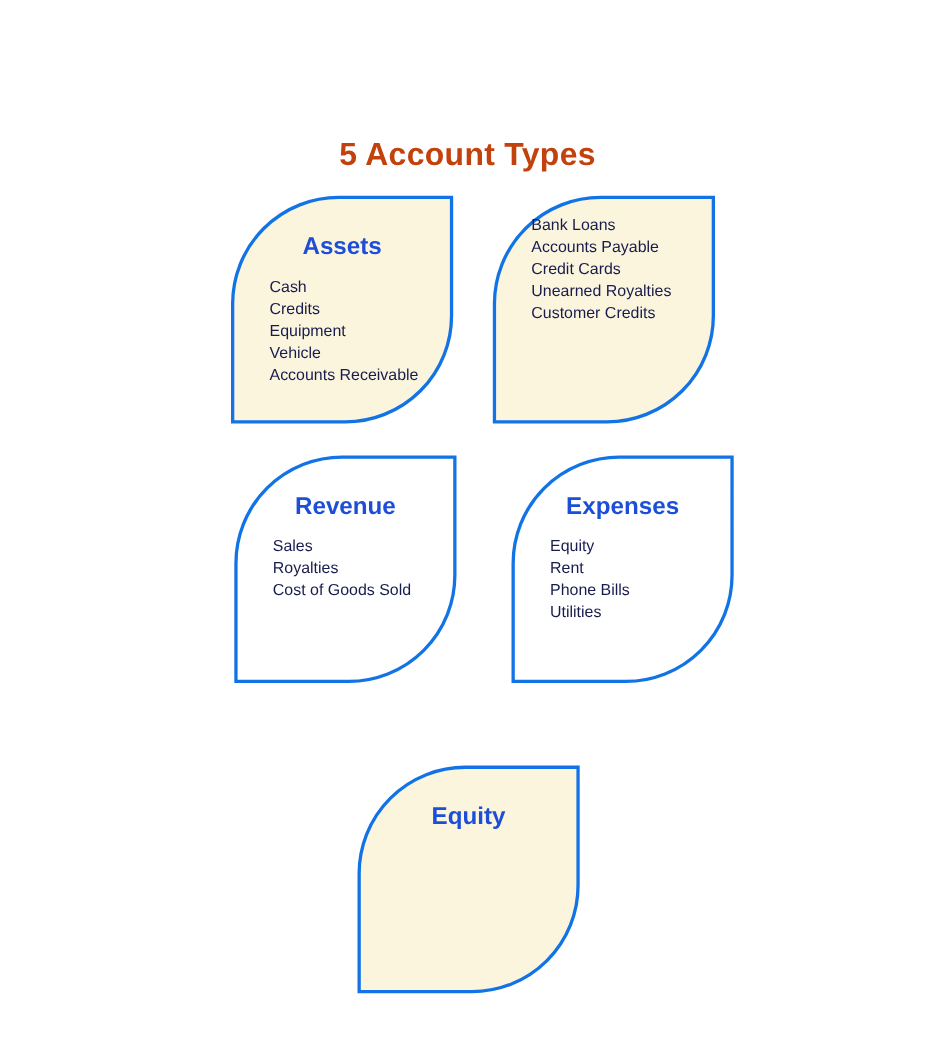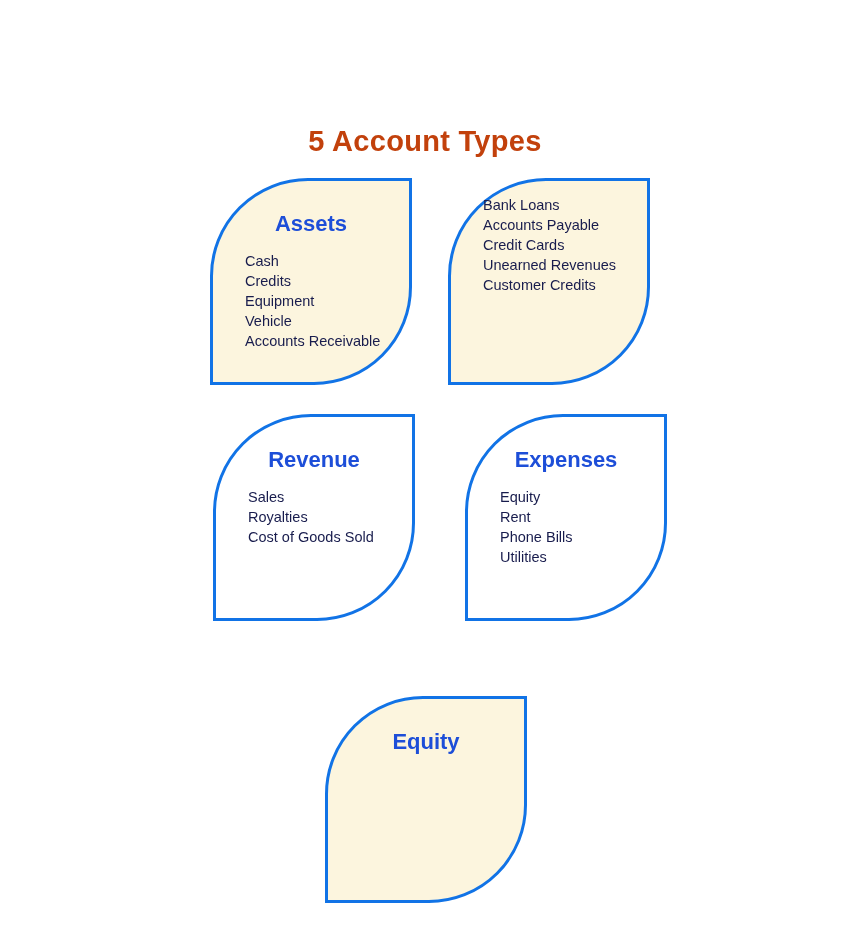--- a/index.html
+++ b/index.html
@@ -74,21 +74,21 @@
           <li>Equipment</li>
           <li>Vehicle</li>
           <li>Accounts Receivable</li>
         </ul>
   </div>
       <div class="card card-liabilities fill-cream">
     <ul class="card-items">
           <li>Bank Loans</li>
           <li>Accounts Payable</li>
           <li>Credit Cards</li>
-          <li>Unearned Revenues</li>
+          <li>Unearned Royalties</li>
           <li>Customer Credits</li>
         </ul>
   </div>
       <div class="card card-revenue fill-white">
     <h2 class="card-title">Revenue</h2>
     <ul class="card-items">
           <li>Sales</li>
           <li>Royalties</li>
           <li>Cost of Goods Sold</li>
         </ul>

